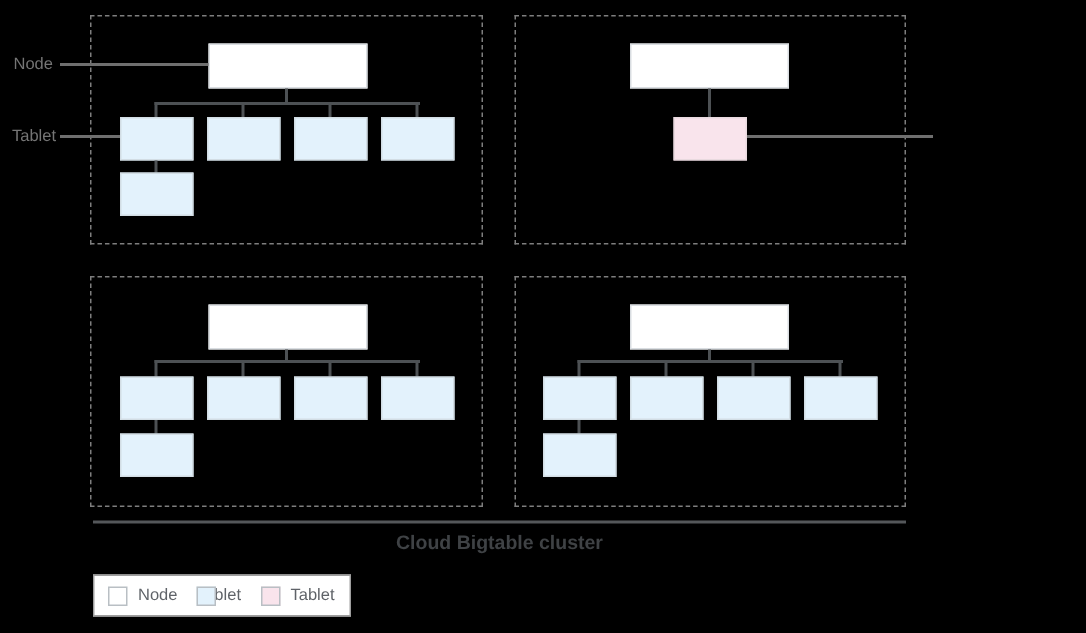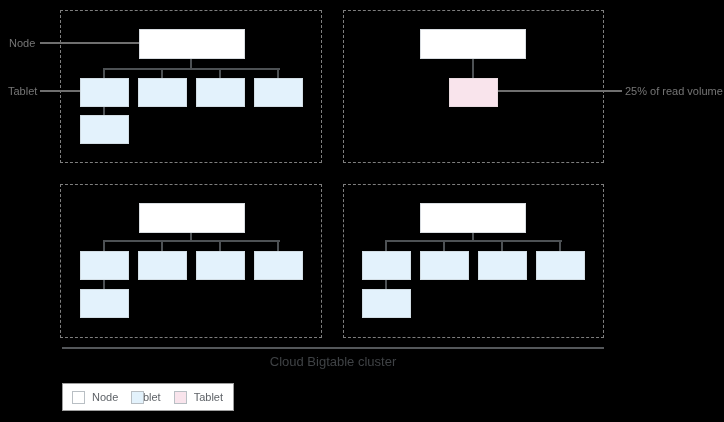--- a/index.html
+++ b/index.html
@@ -44,20 +44,21 @@
     font-size: 11px;
     line-height: 13px;
     white-space: nowrap;
   }
   .caption {
     position: absolute;
     left: 62px; top: 354px; width: 542px;
     text-align: center;
     color: #3f4245;
     font-size: 13px;
+    font-weight: bold;
   }
   .legend {
     position: absolute;
     left: 62px; top: 383px;
     width: 172px; height: 28px;
     background: #ffffff;
     border: 1px solid #9e9e9e;
     box-sizing: border-box;
     display: flex;
     align-items: center;
@@ -130,21 +131,20 @@
   <div class="vline" style="left:385px; top:280px; height:9px;"></div>
   <div class="tablet" style="left:362px; top:289px;"></div>
 
   <div class="lbl" style="left:9px; top:37px;">Node</div>
   <div class="hline pline" style="left:40px; top:42px; width:99px;"></div>
 
   <div class="lbl" style="left:8px; top:85px;">Tablet</div>
   <div class="hline pline" style="left:40px; top:90px; width:40px;"></div>
 
   <div class="hline pline" style="left:498px; top:90px; width:124px;"></div>
-  <div class="lbl" style="left:625px; top:85px;">25% of read volume</div>
 
   <div class="hline" style="left:62px; top:347px; width:542px; background:#54575a;"></div>
   <div class="caption">Cloud Bigtable cluster</div>
 
   <div class="legend">
     <div class="legend-item">
       <span class="swatch node"></span>
       <span class="legend-label">Node</span>
     </div>
     <div class="legend-item">

